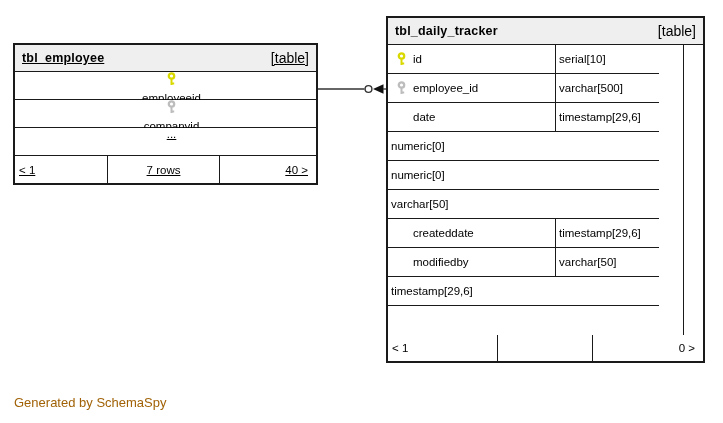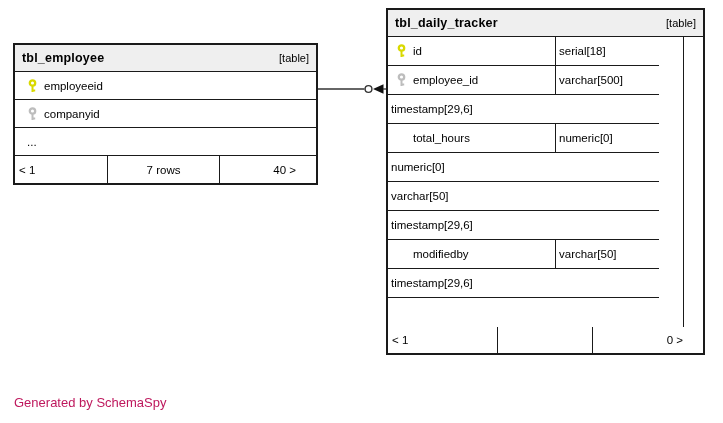--- a/index.html
+++ b/index.html
@@ -4,69 +4,69 @@
 <style>
   html,body { margin:0; padding:0; background:#ffffff; }
   .canvas {
     position:relative; width:723px; height:423px; background:#ffffff;
     font-family:"Liberation Sans", sans-serif; color:#000; overflow:hidden;
   }
   .db-table {
     position:absolute; box-sizing:border-box;
     border:2px solid var(--border,#1a1a1a); background:#fff;
   }
-  #tbl-employee { left:13px; top:43px; width:305px; height:142px; }
-  #tbl-daily-tracker { left:386px; top:8px; width:319px; height:347px; }
+  #tbl-employee { left:13px; top:43px; width:305px; height:142px;text-decoration:underline; }
+  #tbl-daily-tracker { left:386px; top:16px; width:319px; height:347px; }
 
   .t-header {
     box-sizing:border-box; height:27px; border-bottom:1px solid var(--border,#1a1a1a);
     background:var(--header-bg,#efefef); display:flex; justify-content:space-between;
     align-items:center; padding:0 7px;
   }
   .t-title { font-weight:bold; font-size:12.5px; letter-spacing:0.2px; }
-  .t-badge { font-size:11px; }
+  .t-badge { font-size:14px; }
 
   .t-body { display:flex; box-sizing:border-box; }
   #tbl-employee .t-body { height:84px; }
   #tbl-daily-tracker .t-body { height:290px;gap:24px; }
   .rows { flex:1; display:flex; flex-direction:column; }
 
   .t-row {
     box-sizing:border-box; display:flex; align-items:stretch;
     border-bottom:1px solid var(--border,#1a1a1a); background:#fff;
   }
   #tbl-employee .t-row { height:28px; }
   #tbl-daily-tracker .t-row { height:29px; }
 
   .cell { box-sizing:border-box; display:flex; align-items:center; font-size:11.5px; }
   .cell.name { flex:1; gap:6px; }
-  #tbl-employee .cell.name { padding-left:12px; }
+  #tbl-employee .cell.name { padding-left:12px;flex-direction:column; }
   #tbl-daily-tracker .cell.name {
     flex:0 0 168px; padding-left:8px; border-right:1px solid var(--border,#1a1a1a);
   }
   #tbl-daily-tracker .cell.type { flex:1; padding-left:3px; }
   .icon-slot { width:11px; height:14px; flex:0 0 11px; display:inline-flex; }
   .cell.name.ellipsis { padding-left:7px; gap:0; }
 
   .filler { box-sizing:border-box; width:20px; border-left:1px solid var(--border,#1a1a1a); }
 
   .t-footer { display:flex; box-sizing:border-box; font-size:11.5px; align-items:stretch; }
   #tbl-employee .t-footer { height:27px; }
   #tbl-daily-tracker .t-footer { height:26px; }
   .f-cell { box-sizing:border-box; display:flex; align-items:center; }
   .f-left  { justify-content:flex-start; padding-left:4px; border-right:1px solid var(--border,#1a1a1a); }
   .f-center{ justify-content:center; border-right:1px solid var(--border,#1a1a1a);text-align:center; }
-  .f-right { justify-content:flex-end; padding-right:20px; flex:1; }
+  .f-right { justify-content:flex-end; padding-right:8px; flex:1; }
   #tbl-employee .f-left { flex:0 0 93px; }
   #tbl-employee .f-center { flex:0 0 112px; }
   #tbl-daily-tracker .f-left { flex:0 0 110px; }
   #tbl-daily-tracker .f-center { flex:0 0 95px; }
 
   .connector { position:absolute; left:318px; top:80px; width:68px; height:18px; }
-  .note { position:absolute; left:14px; top:395px; font-size:13px; color:#be185d; }
+  .note { position:absolute; left:14px; top:395px; font-size:13px; color:#a16207; }
 </style>
 </head>
 <body>
 
 <div class="canvas" style="background: rgb(255, 255, 255);">
 
   <section class="db-table" id="tbl-employee">
     <div class="t-header">
       <span class="t-title">tbl_employee</span>
       <span class="t-badge">[table]</span>
@@ -119,51 +119,55 @@
           <div class="t-row">
             <div class="cell name">
               <span class="icon-slot">
                 <svg width="11" height="14" viewBox="0 0 11 14">
                   <circle cx="5.5" cy="4" r="2.7" fill="none" stroke="#d9d900" stroke-width="2.3"></circle>
                   <path d="M5.5 6.5 L5.5 13 M5.5 11.6 L8.2 11.6" fill="none" stroke="#d9d900" stroke-width="2"></path>
                 </svg>
               </span>
               <span>id</span>
             </div>
-            <div class="cell type">serial[18]</div>
+            <div class="cell type">serial[10]</div>
           </div>
           <div class="t-row">
             <div class="cell name">
               <span class="icon-slot">
                 <svg width="11" height="14" viewBox="0 0 11 14">
                   <circle cx="5.5" cy="4" r="2.7" fill="none" stroke="#bdbdbd" stroke-width="2.3"></circle>
                   <path d="M5.5 6.5 L5.5 13 M5.5 11.6 L8.2 11.6" fill="none" stroke="#bdbdbd" stroke-width="2"></path>
                 </svg>
               </span>
               <span>employee_id</span>
             </div>
             <div class="cell type">varchar[500]</div>
           </div>
           <div class="t-row">
+            <div class="cell name">
+              <span class="icon-slot"></span>
+              <span>date</span>
+            </div>
             <div class="cell type">timestamp[29,6]</div>
           </div>
           <div class="t-row">
-            <div class="cell name">
-              <span class="icon-slot"></span>
-              <span>total_hours</span>
-            </div>
             <div class="cell type">numeric[0]</div>
           </div>
           <div class="t-row">
             <div class="cell type">numeric[0]</div>
           </div>
           <div class="t-row">
             <div class="cell type">varchar[50]</div>
           </div>
           <div class="t-row">
+            <div class="cell name">
+              <span class="icon-slot"></span>
+              <span>createddate</span>
+            </div>
             <div class="cell type">timestamp[29,6]</div>
           </div>
           <div class="t-row">
             <div class="cell name">
               <span class="icon-slot"></span>
               <span>modifiedby</span>
             </div>
             <div class="cell type">varchar[50]</div>
           </div>
           <div class="t-row">

